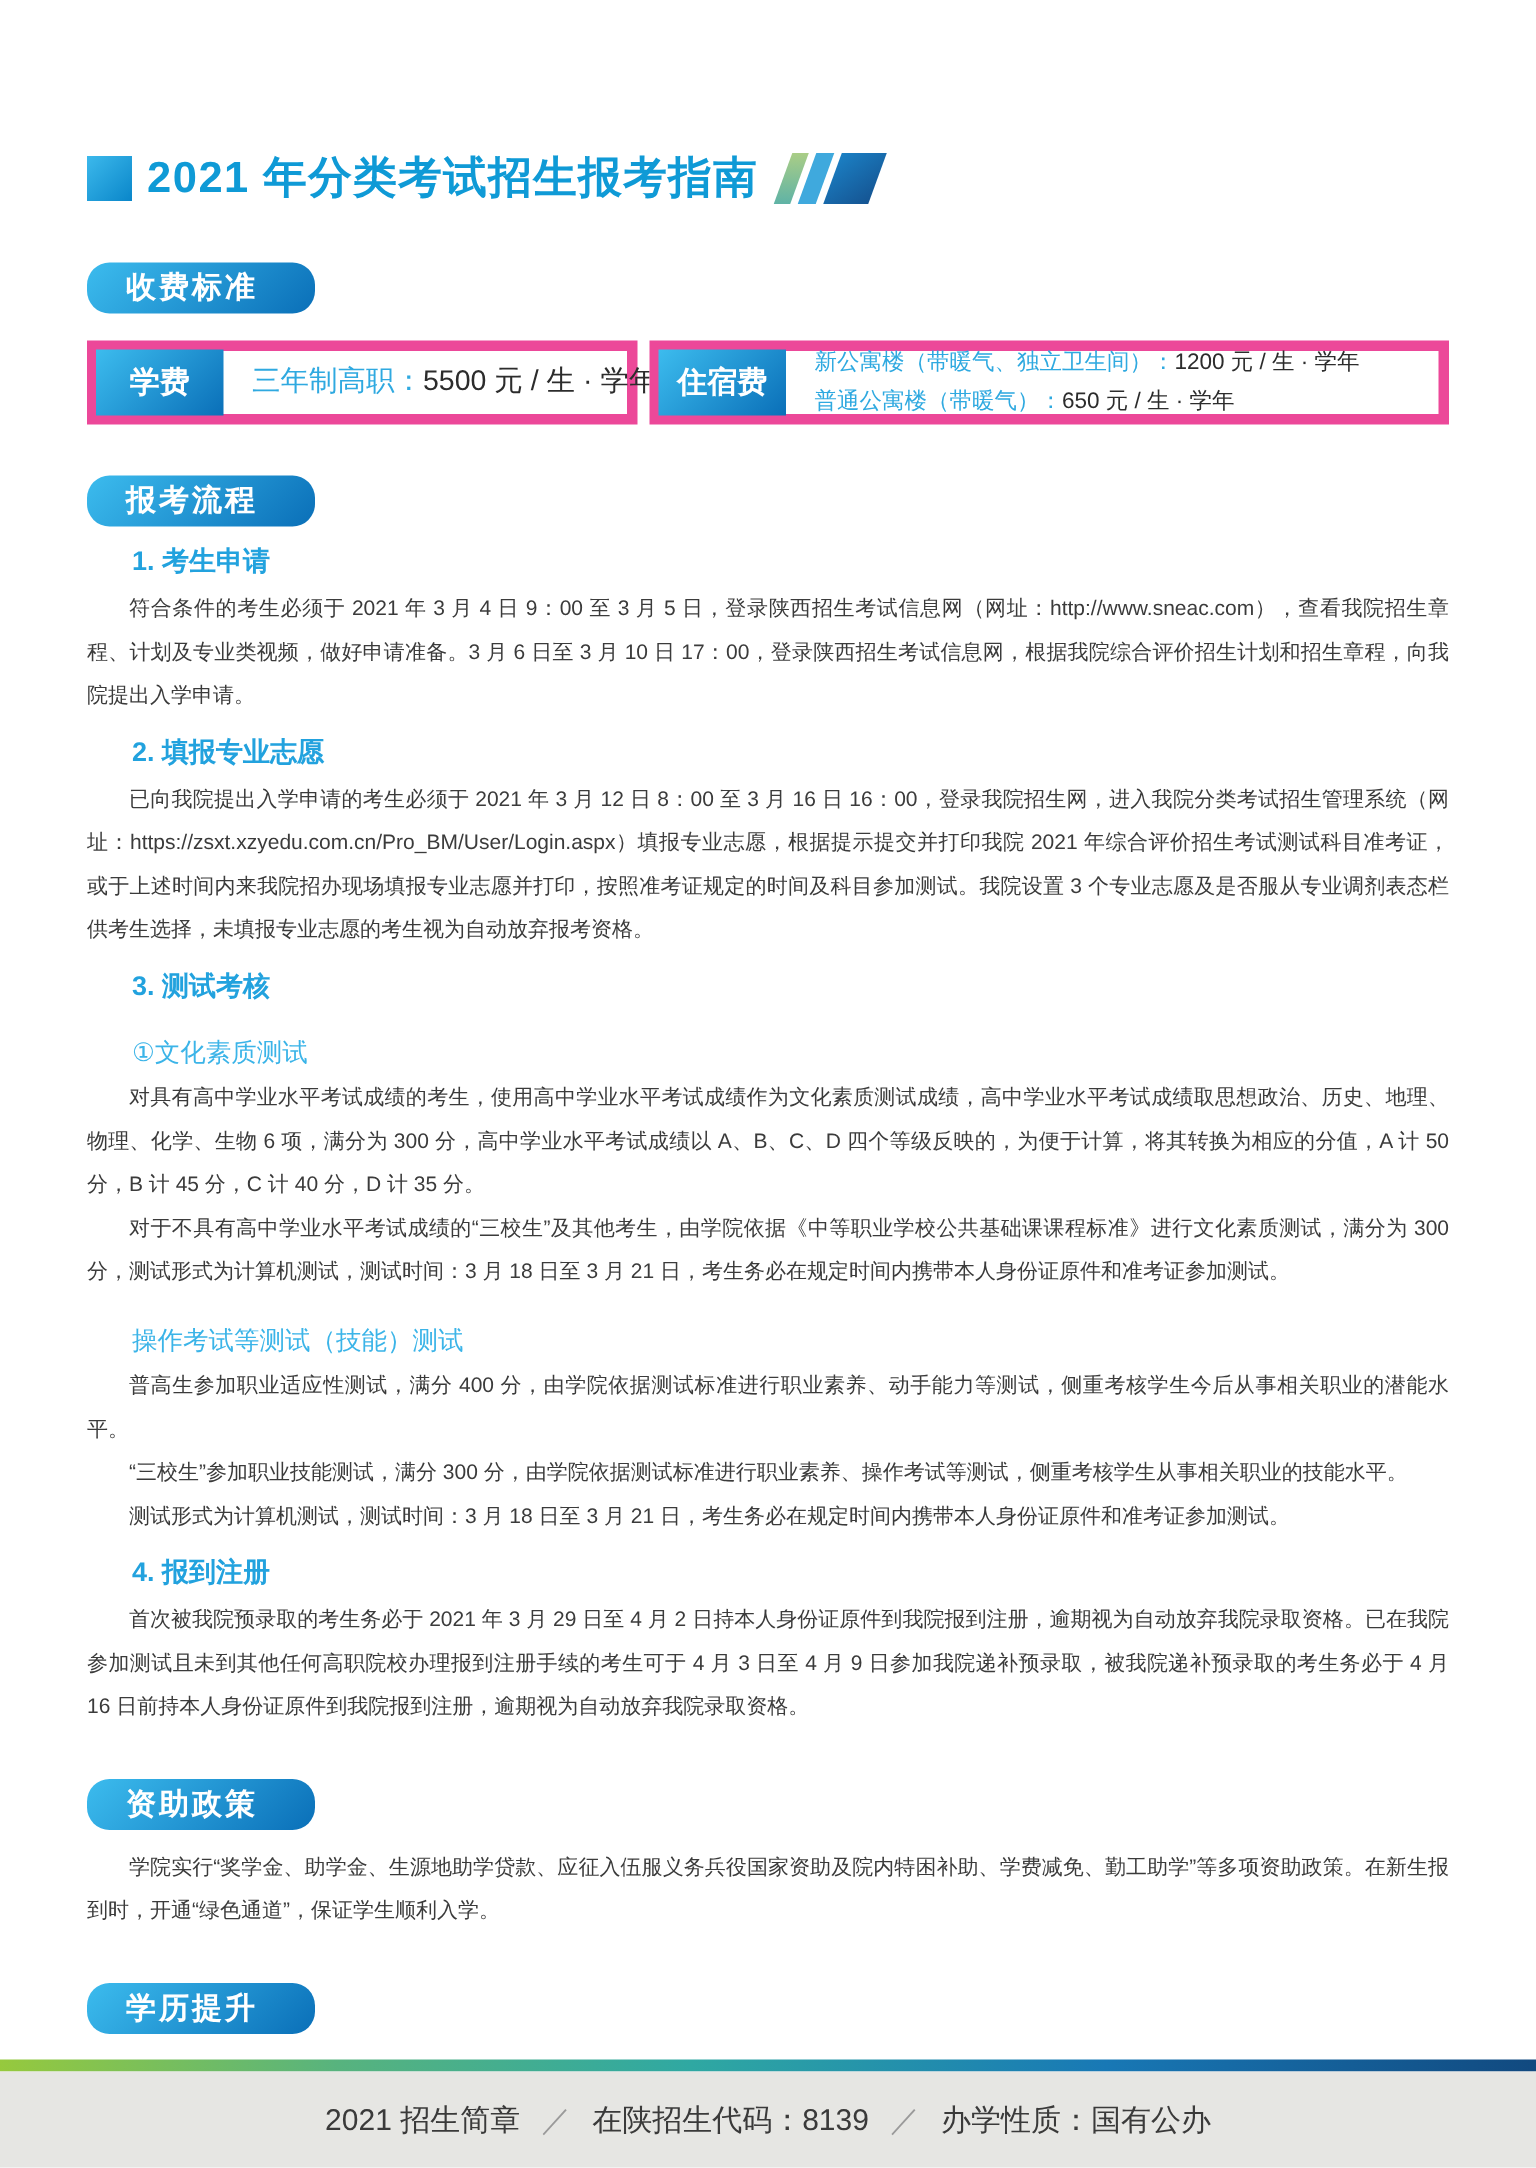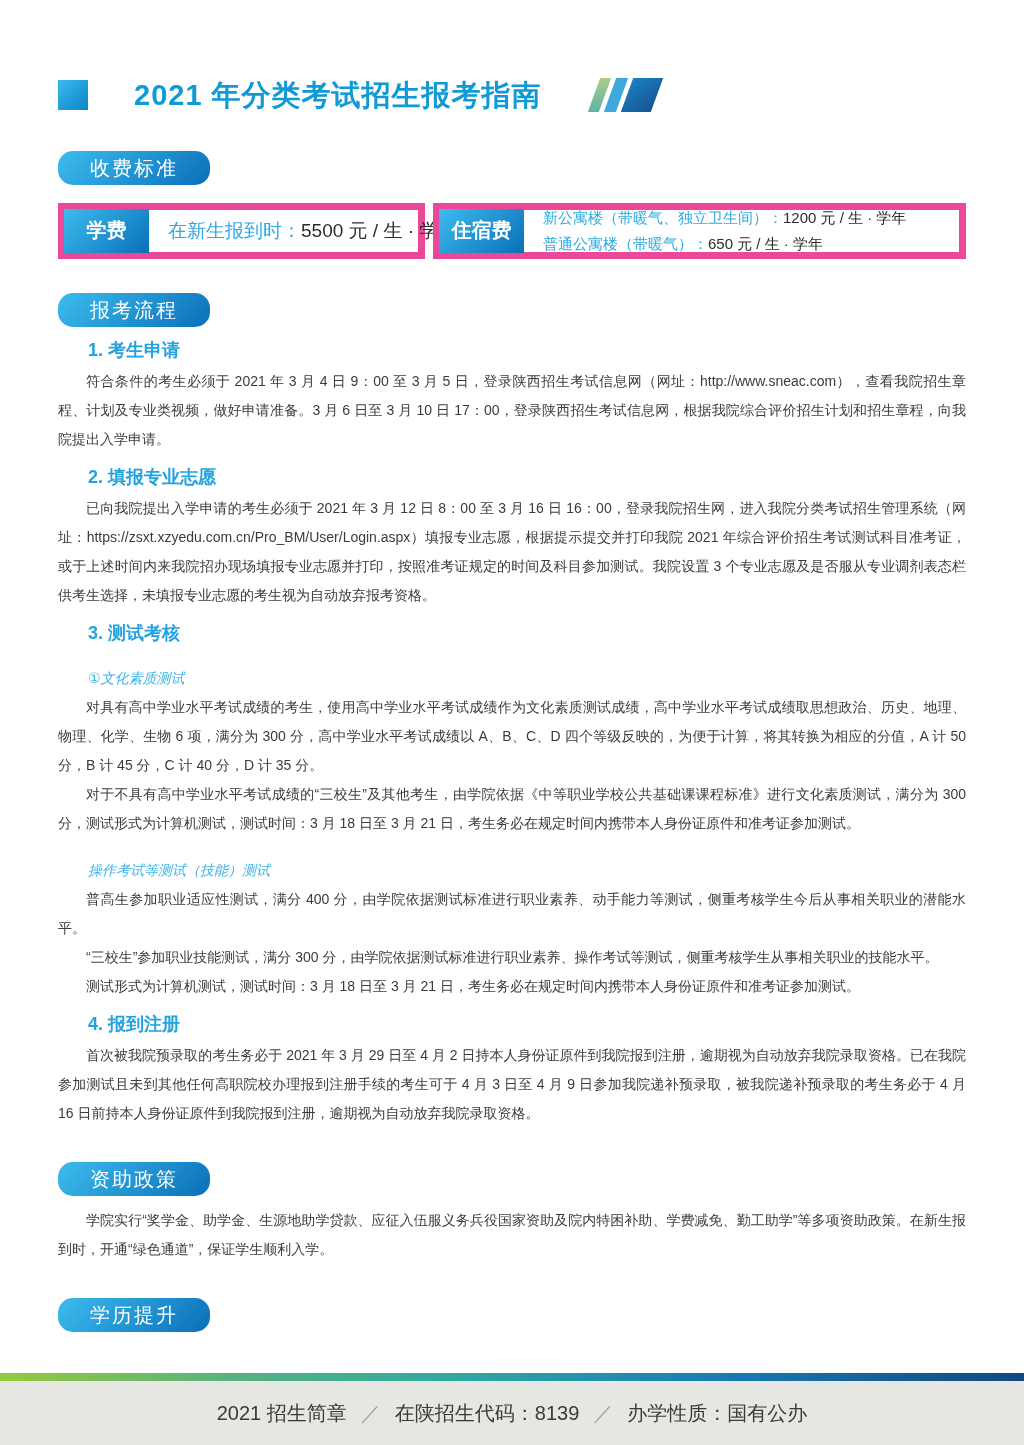--- a/index.html
+++ b/index.html
@@ -6,41 +6,41 @@
   html,body { background:#ffffff; }
   body {
     font-family: "Liberation Sans", "DejaVu Sans", sans-serif;
     width:1024px; height:1445px; position:relative; overflow:hidden;
     color:#3b3b3b;
   }
   .page { width:1024px; height:1445px; position:relative; background:#ffffff; }
   .content { padding:0 58px; }
 
   
-  .doc-title-row { display:flex; align-items:center; padding-top:78px;gap:36px; }
+  .doc-title-row { display:flex; align-items:center; padding-top:102px; }
   .title-square {
     width:30px; height:30px; margin-right:10px;
     background:linear-gradient(135deg,#3cb9ec 0%,#0a86c9 100%);
   }
   .doc-title {
     font-size:29px; font-weight:bold; color:#0f9ad6; letter-spacing:1px;
     line-height:1.2;
   }
   .title-slashes { display:flex; align-items:center; margin-left:16px; gap:5px; }
   .slash { height:34px; transform:skewX(-20deg); }
   .slash.s1 { width:11px; background:linear-gradient(180deg,#aacd86 0%,#5fb3a6 100%); }
   .slash.s2 { width:12px; background:#3fa9dd; }
   .slash.s3 { width:30px; background:linear-gradient(135deg,#1b80c4 0%,#155492 100%); }
 
   
   .badge {
     display:inline-block; min-width:152px; height:34px; line-height:34px;
-    padding:0 26px; text-align:center;
+    padding:0 26px; text-align:left;
     background:linear-gradient(135deg,#3cbcee 0%,#0a6fb8 100%);
-    border-radius:15px; color:#ffffff; font-size:20px; font-weight:normal;
+    border-radius:15px; color:#ffffff; font-size:20px; font-weight:bold;
     letter-spacing:2px;
   }
   .badge-wrap { margin-top:34px; }
   .badge-wrap.first { margin-top:38px; }
 
   
   .fee-row { display:flex; margin-top:18px; gap:8px; }
   .fee-box {
     display:flex; align-items:stretch; height:56px;
     border:7px solid #ec4899; background:#ffffff;
@@ -61,22 +61,22 @@
   .fee-line .blue { color:#2fa9e0; }
   .fee-line .dark { color:#2c2c2c; }
 
   
   .section-body { margin-top:10px; }
   .step-title {
     font-size:18px; font-weight:bold; color:#22a2de;
     padding-left:30px; margin-top:10px; margin-bottom:4px; line-height:26px;
   }
   .sub-title {
-    font-size:14px; color:#3bb4e8;
-    padding-left:30px; margin-top:19px; margin-bottom:2px; line-height:26px;font-style:italic;
+    font-size:17px; color:#3bb4e8;
+    padding-left:30px; margin-top:19px; margin-bottom:2px; line-height:26px;
   }
   p.body-p {
     font-size:14px; line-height:29px; text-align:justify; text-indent:2em;
     color:#3b3b3b;
   }
 
   
   .footer { position:absolute; left:0; bottom:0; width:1024px; }
   .footer-bar {
     height:8px; width:100%;
@@ -105,21 +105,21 @@
     </div>
 
     <div class="badge-wrap first">
       <div class="badge">收费标准</div>
     </div>
 
     <div class="fee-row">
       <div class="fee-box tuition">
         <div class="fee-label">学费</div>
         <div class="fee-content">
-          <div class="fee-line"><span class="blue">在新生报到时：</span><span class="dark">5500 元 / 生 · 学年</span></div>
+          <div class="fee-line"><span class="blue">三年制高职：</span><span class="dark">5500 元 / 生 · 学年</span></div>
         </div>
       </div>
       <div class="fee-box accommodation">
         <div class="fee-label">住宿费</div>
         <div class="fee-content">
           <div class="fee-line"><span class="blue">新公寓楼（带暖气、独立卫生间）：</span><span class="dark">1200 元 / 生 · 学年</span></div>
           <div class="fee-line"><span class="blue">普通公寓楼（带暖气）：</span><span class="dark">650 元 / 生 · 学年</span></div>
         </div>
       </div>
     </div>

